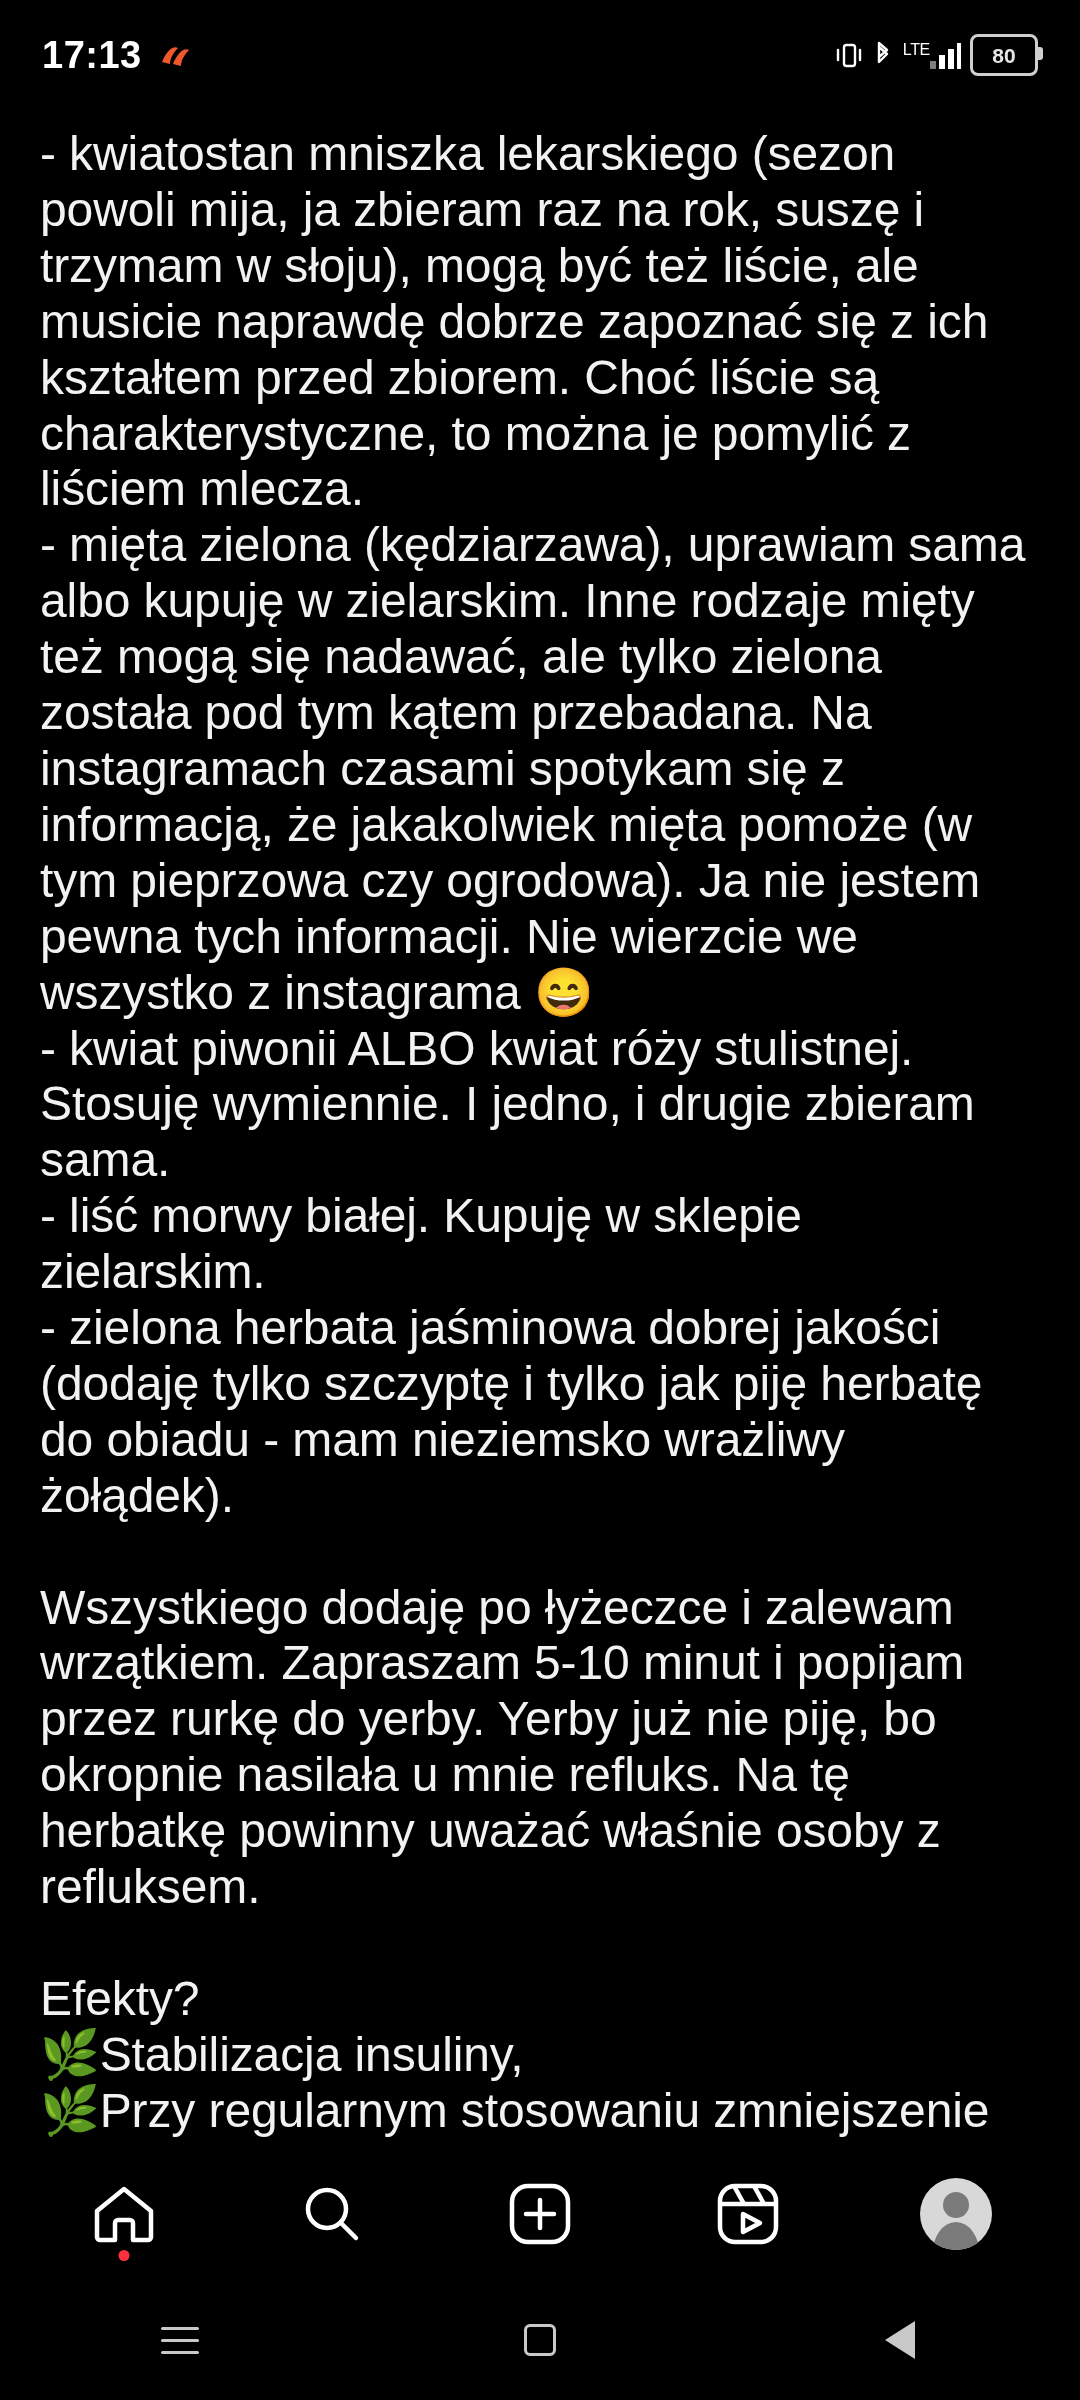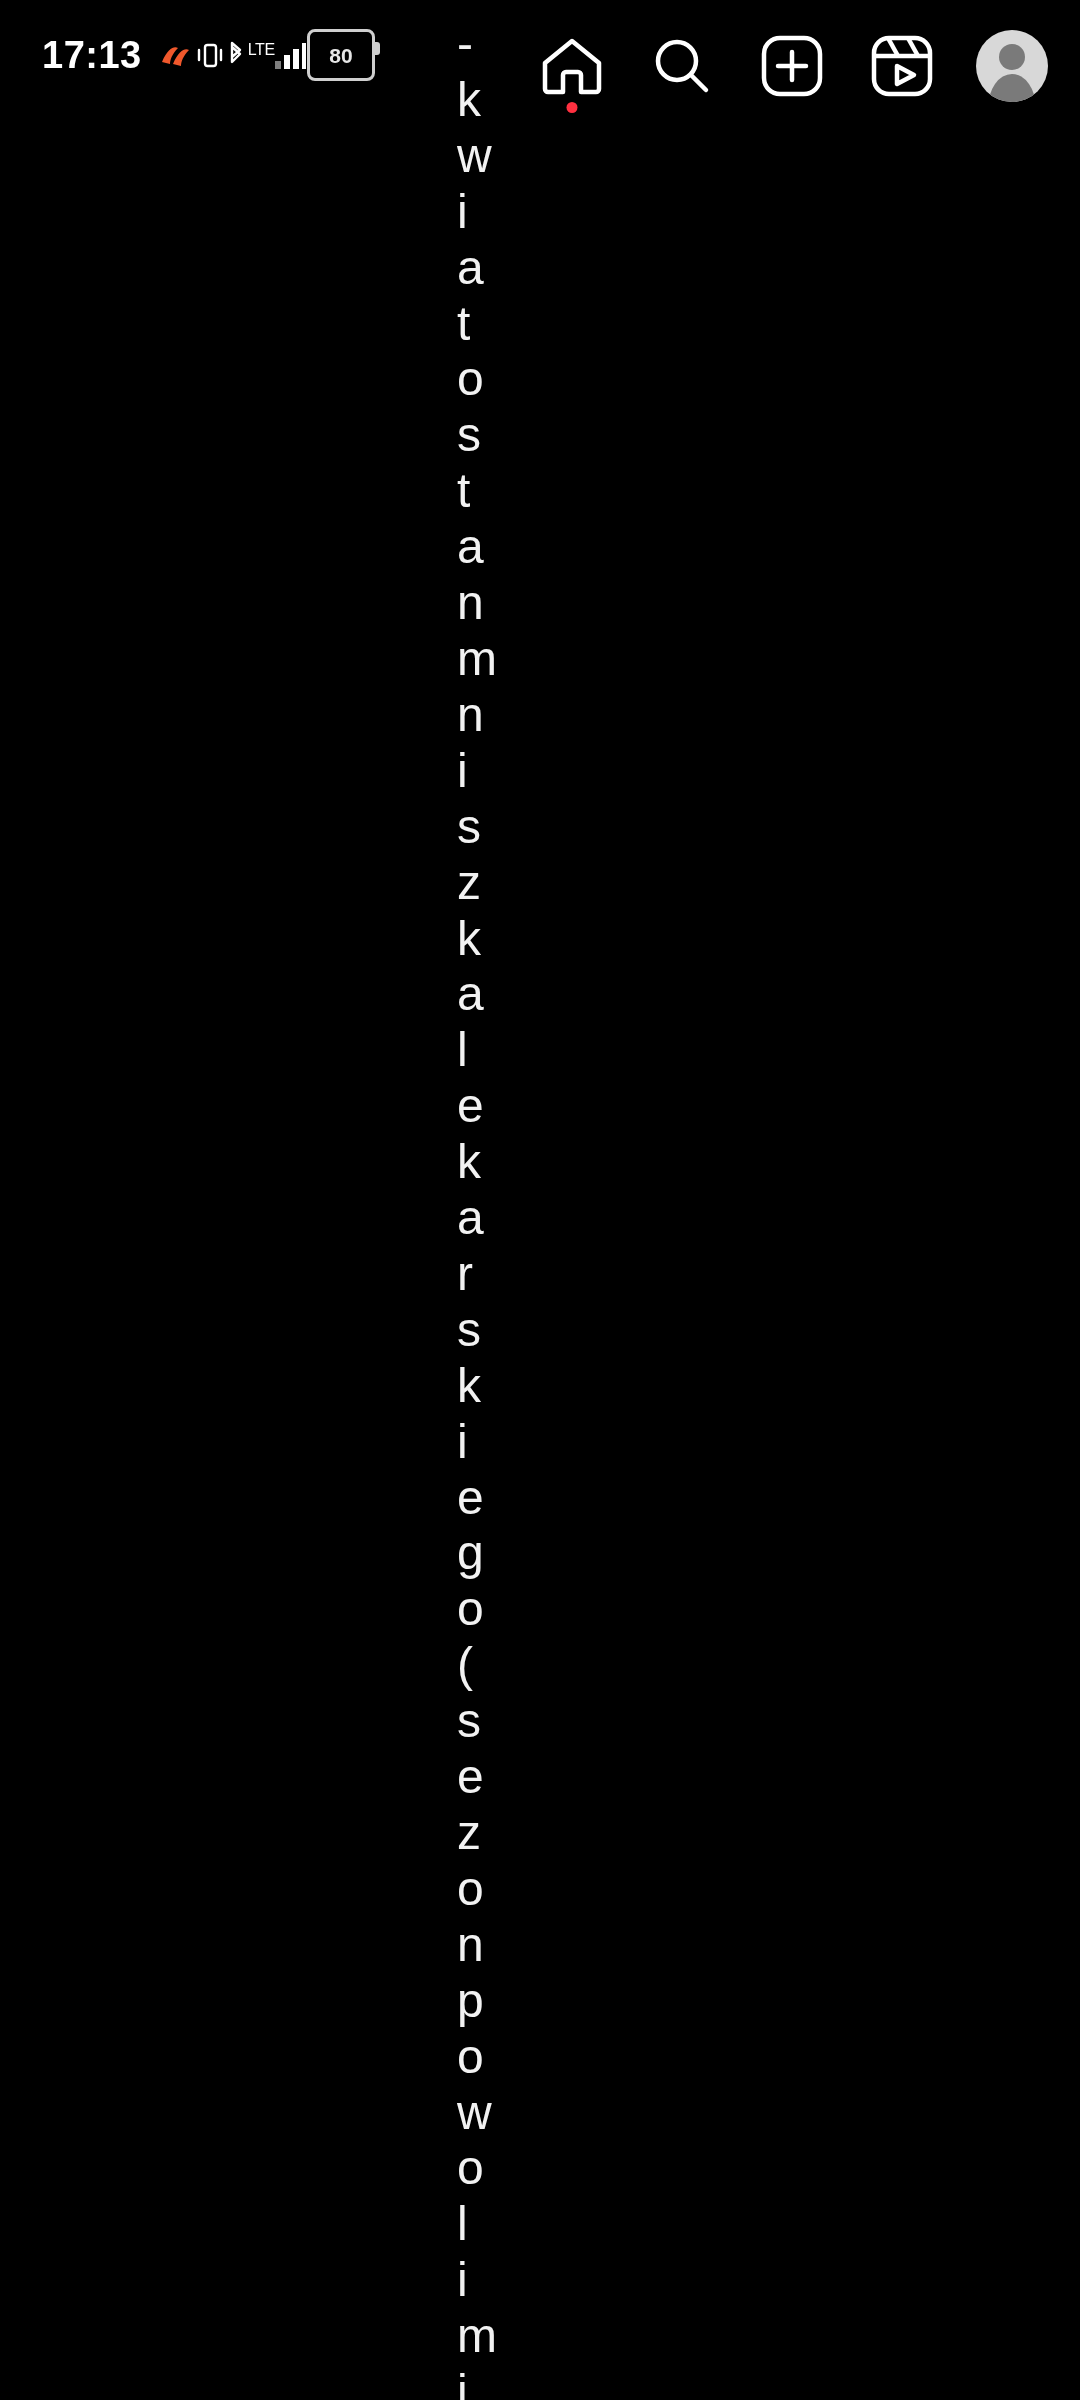--- a/index.html
+++ b/index.html
@@ -9,21 +9,21 @@
     background: #000000;
     font-family: "Liberation Sans", sans-serif;
     overflow: hidden;
   }
   .phone {
     position: relative;
     width: 1080px;
     height: 2400px;
     background: #000000;
     display: flex;
-    flex-direction: row;
+    flex-direction: column;
   }
 
   
   .status-bar {
     height: 110px;
     flex: 0 0 110px;
     display: flex;
     align-items: center;
     justify-content: space-between;
     padding: 0 42px;
@@ -42,29 +42,29 @@
   .app-badge {
     width: 38px;
     height: 38px;
     display: flex;
     align-items: center;
     justify-content: center;
   }
   .status-right {
     display: flex;
     align-items: center;
-    gap: 0;
+    gap: 8px;
   }
   .icon-vibrate, .icon-bt, .icon-signal {
     display: flex;
     align-items: flex-end;
   }
   .battery {
     width: 68px;
-    height: 52px;
+    height: 42px;
     border: 3px solid #cfcfcf;
     border-radius: 8px;
     position: relative;
     display: flex;
     align-items: center;
     justify-content: center;
   }
   .battery::after {
     content: "";
     position: absolute;

